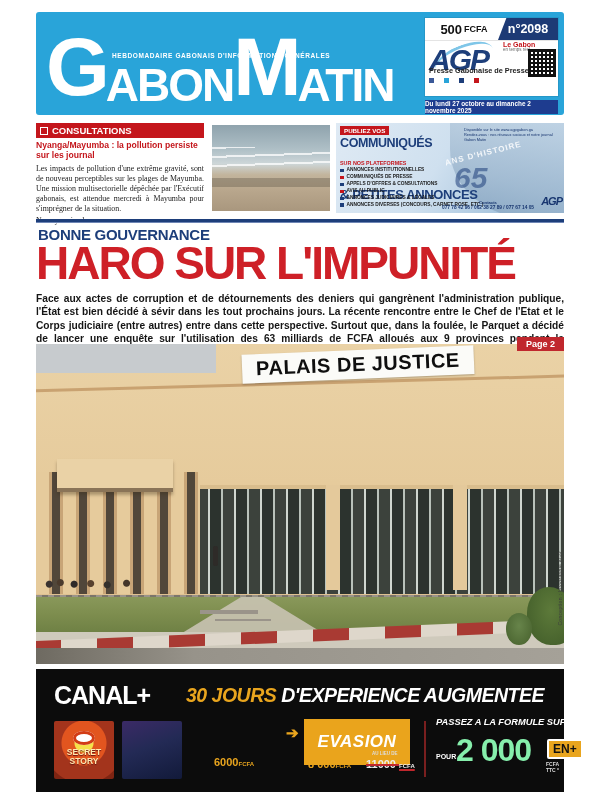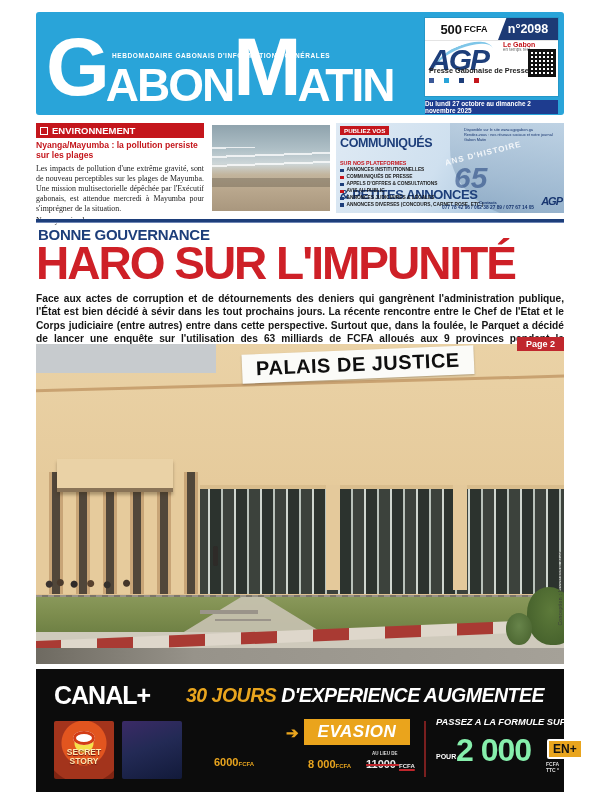--- a/index.html
+++ b/index.html
@@ -121,21 +121,21 @@
   .poster2 .figs{position:absolute;left:0;top:16px;width:100%;height:30px;background:
       radial-gradient(circle at 18% 30%, #c9a android, transparent 0),
       radial-gradient(circle at 18% 28%, #caa27d 0 3px, transparent 4px),
       radial-gradient(circle at 38% 22%, #b98f68 0 3px, transparent 4px),
       radial-gradient(circle at 58% 30%, #caa27d 0 3px, transparent 4px),
       radial-gradient(circle at 78% 24%, #b98f68 0 3px, transparent 4px),
       radial-gradient(circle at 30% 60%, #7d5fb0 0 6px, transparent 7px),
       radial-gradient(circle at 64% 62%, #5671c4 0 6px, transparent 7px);}
   .access{position:absolute;left:160px;top:52px;width:84px;height:27px;background:#8b8b8b;color:#fff;font-weight:900;font-style:italic;font-size:16px;display:flex;align-items:center;justify-content:center;letter-spacing:.5px;}
   .c-arrow{position:absolute;left:250px;top:55px;color:#e9a51e;font-weight:900;font-size:15px;}
-  .evasion{position:absolute;left:268px;top:50px;width:106px;height:26px;background:#eaa41c;color:#fff;font-weight:900;font-style:italic;font-size:17px;display:flex;align-items:center;justify-content:center;letter-spacing:.5px;}
+  .evasion{position:absolute;left:268px;top:50px;width:106px;height:46px;background:#eaa41c;color:#fff;font-weight:900;font-style:italic;font-size:17px;display:flex;align-items:center;justify-content:center;letter-spacing:.5px;}
   .p-access{position:absolute;left:178px;top:87px;color:#e9a51e;font-weight:900;font-size:11px;}
   .p-access .u,.p-evasion .u{font-size:6px;font-weight:700;}
   .p-evasion{position:absolute;left:272px;top:89px;color:#e9a51e;font-weight:900;font-size:11px;}
   .p-old-label{position:absolute;left:336px;top:82px;color:#ddd;font-weight:700;font-size:4.5px;}
   .p-old{position:absolute;left:330px;top:89px;color:#eee;font-weight:900;font-size:11px;text-decoration:line-through;text-decoration-color:#c0272d;text-decoration-thickness:2px;}
   .p-old .u{font-size:6px;font-weight:700;}
   .c-div{position:absolute;left:388px;top:52px;width:2px;height:56px;background:#7a1f1f;}
   .c-cta{position:absolute;left:400px;top:48px;color:#fff;font-style:italic;font-weight:600;font-size:9.3px;white-space:nowrap;}
   .c-pour{position:absolute;left:400px;top:84px;color:#fff;font-weight:700;font-size:7px;}
   .c-big{position:absolute;left:420px;top:63px;color:#86efac;font-weight:900;font-size:32px;letter-spacing:-1px;}
@@ -178,23 +178,23 @@
         <i style="background:#c4161c"></i>
       </div>
     </div>
     <div class="date-bar">Du lundi 27 octobre au dimanche 2 novembre 2025</div>
   </div>
 
   <div class="env">
     <div class="env-text">
       <div class="env-head">
         <span class="sq"></span>
-        <span>ENVIRONNEMENT</span>
-      </div>
-      <div class="env-sub">Nyanga/Mayumba : la pollution persiste sur les plages</div>
+        <span>CONSULTATIONS</span>
+      </div>
+      <div class="env-sub">Nyanga/Mayumba : la pollution persiste sur les journal</div>
       <div class="env-body">Les impacts de pollution d'une extrême gravité, sont de nouveau perceptibles sur les plages de Mayumba. Une mission multisectorielle dépêchée par l'Exécutif gabonais, est attendue mercredi à Mayumba pour s'imprégner de la situation.</div>
       <div class="env-foot">Nous y reviendrons.</div>
     </div>
     <div class="env-photo">
       <div class="foam"></div>
       <div class="wet"></div>
     </div>
 
     <div class="agp-ad">
       <div class="mega"></div>

